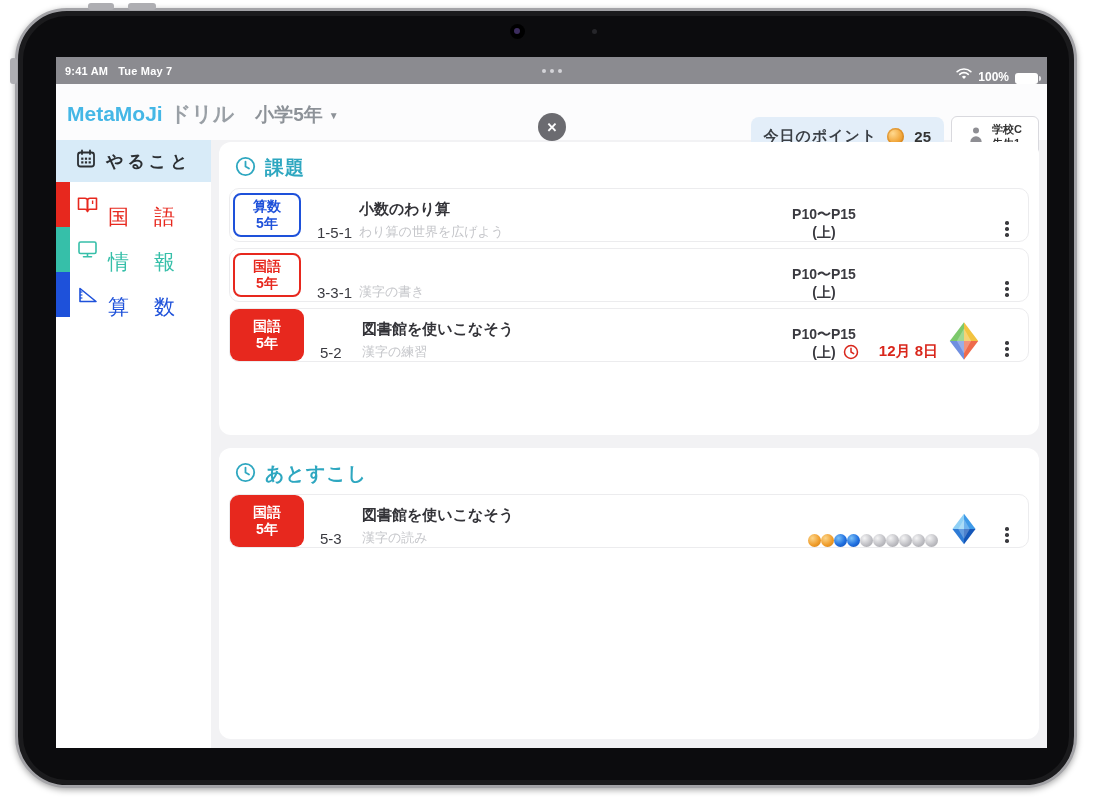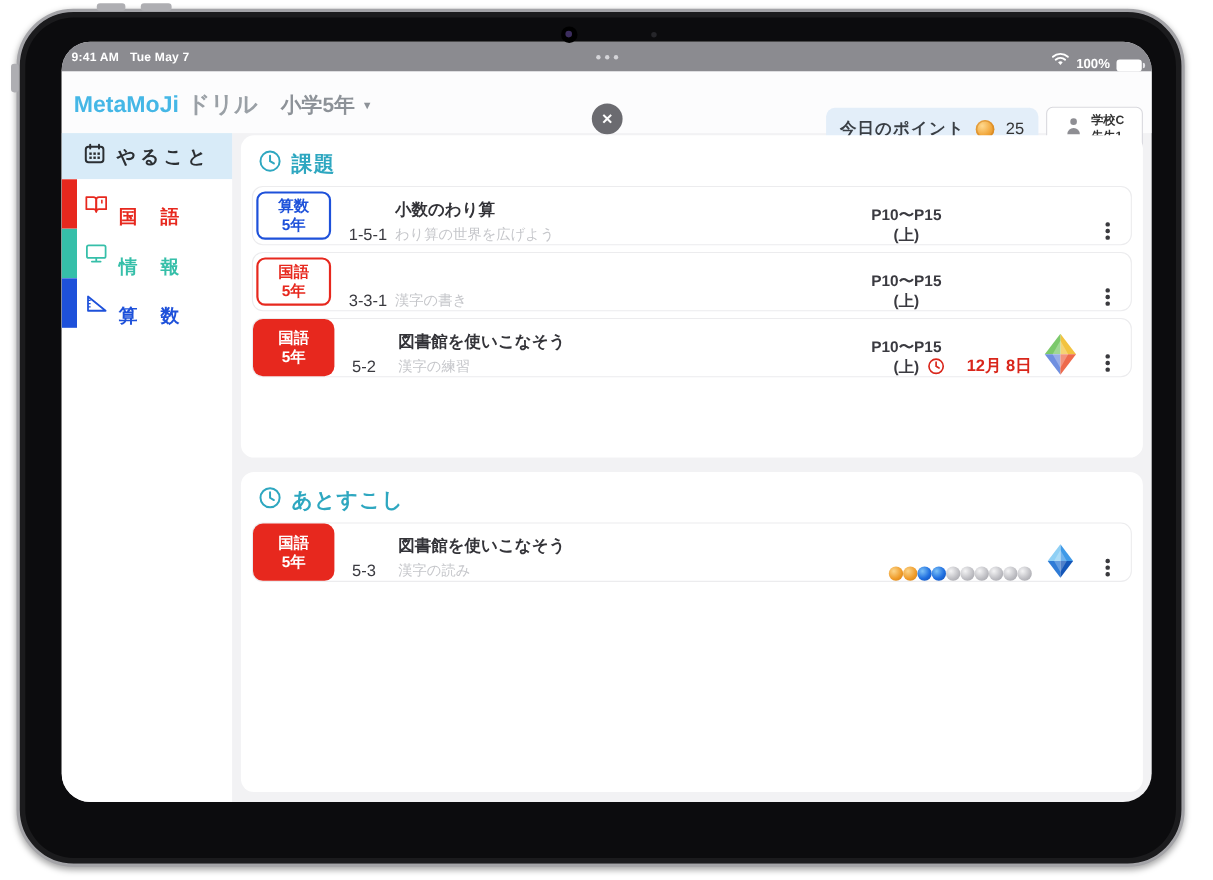--- a/index.html
+++ b/index.html
@@ -16,22 +16,22 @@
   .hw-top2 { left:110px; top:-8px; width:28px; height:7px; }
   .hw-side { left:-8px; top:47px; width:7px; height:26px; }
   .camera { position:absolute; left:492px; top:13px; width:15px; height:15px;
     border-radius:50%; background:#000; z-index:2; }
   .camera::after { content:""; position:absolute; left:4px; top:4px; width:6px; height:6px;
     border-radius:50%; background:#3c2d5e; }
   .camera-dot { position:absolute; left:574px; top:18px; width:5px; height:5px;
     border-radius:50%; background:#26262a; z-index:2; }
 
   
-  .screen { position:absolute; left:38px; top:27px; width:991px; height:691px;
-    background:#f2f2f4; border-radius:26px; overflow:hidden; z-index:1; }
+  .screen { position:absolute; left:38px; top:46px; width:991px; height:691px;
+    background:#f2f2f4; border-radius:0; overflow:hidden; z-index:1; }
 
   
   .statusbar { position:absolute; left:0; top:0; width:100%; height:27px;
     background:#8b8b90; color:#fff; display:flex; align-items:center; }
   .sb-left { position:absolute; left:9px; top:0; height:27px; display:flex; gap:10px;
     align-items:center; font-size:11px; font-weight:700; letter-spacing:.2px; }
   .sb-center { position:absolute; left:50%; top:12px; transform:translateX(-50%);
     display:flex; gap:4px; }
   .sb-center i { width:4px; height:4px; border-radius:50%; background:#d4d4d8; }
   .sb-right { position:absolute; right:9px; top:0; height:27px; display:flex; gap:6px; align-items:flex-end; }
@@ -47,39 +47,39 @@
   .appname { font-size:21px; font-weight:700; color:#9aa0a6; }
   .grade { margin-left:14px; font-size:19px; font-weight:700; color:#8d9298; cursor:pointer;
     display:flex; align-items:center; gap:6px; }
   .grade .caret { font-size:10px; color:#8d9298; }
   .points { position:absolute; right:103px; top:33px; height:39px; padding:0 13px;
     background:var(--points_bg,#e3eef9); border-radius:8px; display:flex; align-items:center; gap:10px; }
   .points .lbl { font-size:15px; font-weight:700; color:#3a3f45; letter-spacing:1px; }
   .coin { width:17px; height:17px; border-radius:50%;
     background:radial-gradient(circle at 35% 32%, #ffd98f, #f1a63a 55%, #d07f18);
     box-shadow: inset 0 0 0 1.5px rgba(210,130,30,.55); }
-  .points .val { font-size:15px; font-weight:400; color:#333; }
+  .points .val { font-size:15px; font-weight:700; color:#333; }
   .userbox { position:absolute; right:8px; top:32px; width:88px; height:40px; background:#fff;
     border:1px solid #d9d9de; border-radius:6px; display:flex; align-items:center;
     justify-content:center; gap:8px; cursor:pointer; }
   .userbox .uname { font-size:11px; font-weight:700; color:#333; line-height:1.3; }
   .close-btn { position:absolute; left:482px; top:56px; width:28px; height:28px; border:none;
     border-radius:50%; background:#6b6b70; color:#fff; font-size:13px; font-weight:700;
     display:flex; align-items:center; justify-content:center; cursor:pointer; z-index:5; }
 
   
   .content { position:absolute; left:0; top:83px; width:100%; height:608px; }
   .sidebar { position:absolute; left:0; top:0; width:155px; height:100%; background:#fff; }
   .todo-item { position:relative; width:100%; height:42px; background:var(--todo_bg,#d8ebf8);
     display:flex; align-items:center; gap:10px; padding-left:20px; cursor:pointer; }
   .todo-item .tlbl { font-size:17px; font-weight:700; color:#2b2f33; letter-spacing:4px; }
   .side-item { position:relative; width:100%; height:45px; display:flex; align-items:center;
     gap:10px; padding-left:20px; cursor:pointer; background:#fff; }
   .side-item .bar { position:absolute; left:0; top:0; width:14px; height:100%; }
-  .side-item .slbl { font-size:17px; font-weight:700; letter-spacing:2px;margin-top:24px; }
+  .side-item .slbl { font-size:21px; font-weight:400; letter-spacing:2px;margin-top:24px; }
   .side-item .sicon { display:flex; width:22px; justify-content:center; }
 
   .main { position:absolute; left:163px; top:0; width:820px; height:100%; }
   .panel { position:absolute; left:0; width:820px; background:#fff; border-radius:12px; }
   .panel-kadai { top:2px; height:293px; }
   .panel-atosukoshi { top:308px; height:291px; }
   .sec-title { position:absolute; left:16px; top:13px; display:flex; align-items:center; gap:9px; }
   .sec-title .txt { font-size:19px; font-weight:800; color:var(--section_teal,#2ea7c0); letter-spacing:1px; }
   .rows { position:absolute; left:10px; top:46px; width:800px; display:flex;
     flex-direction:column; gap:6px; }

